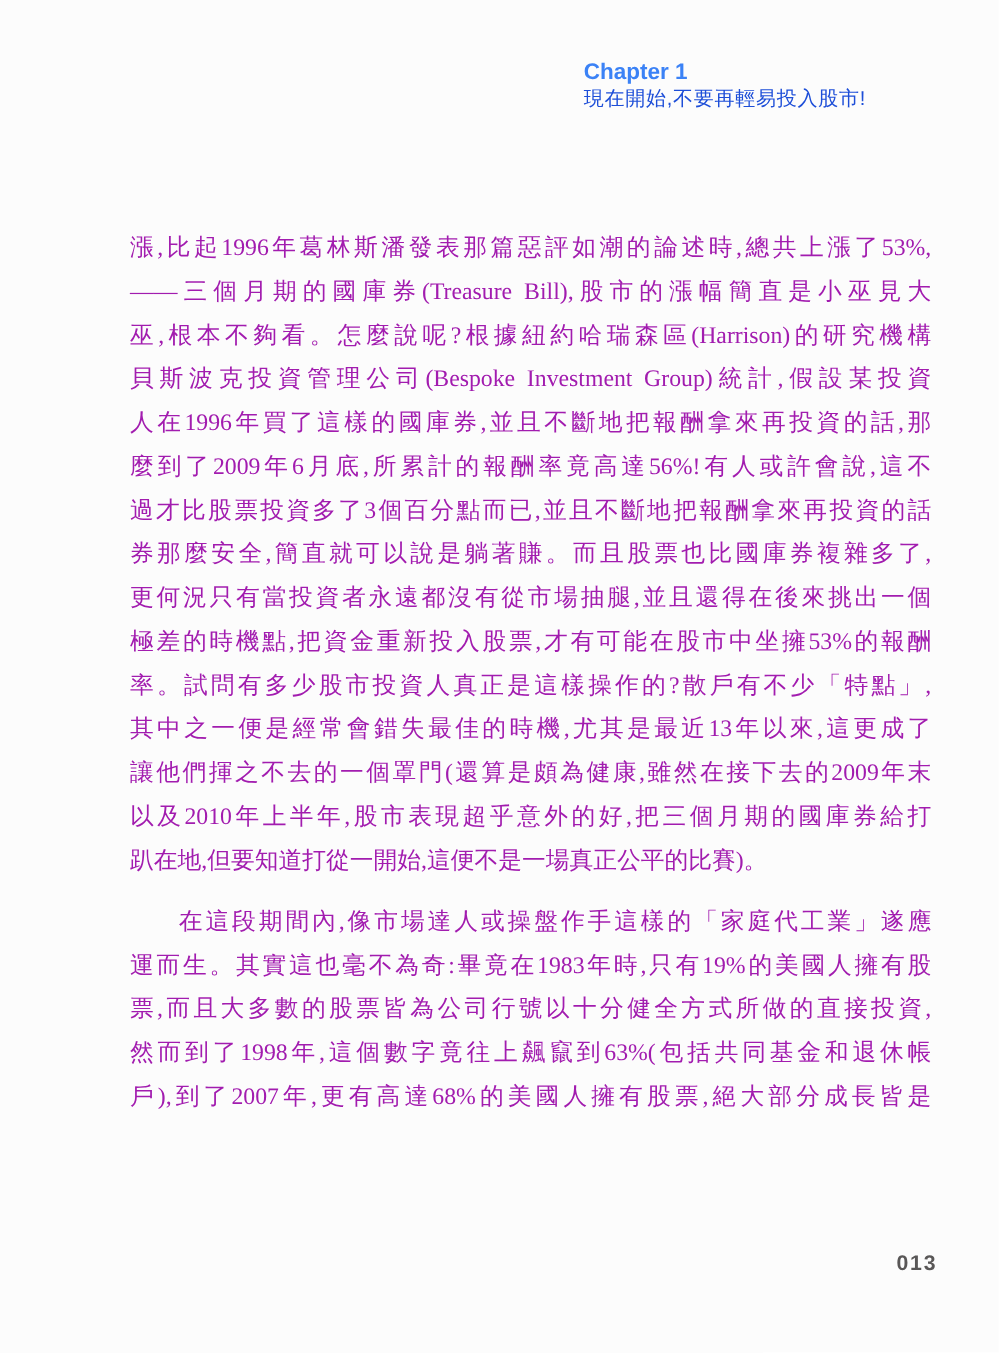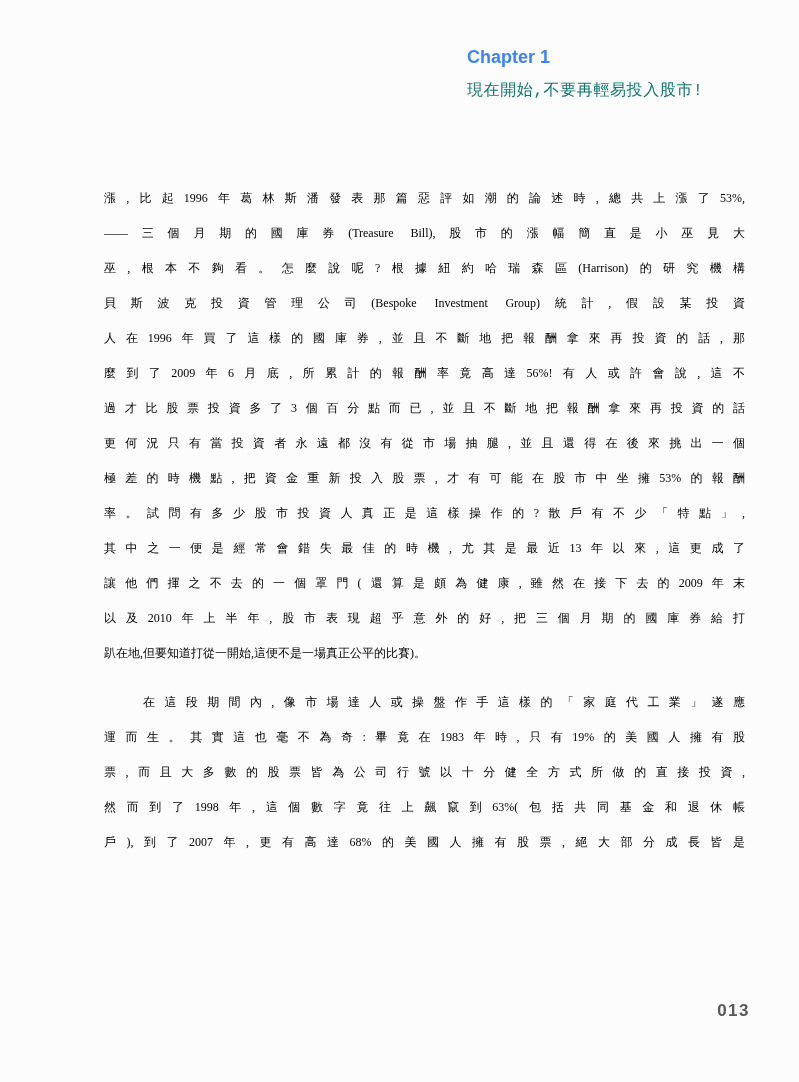--- a/index.html
+++ b/index.html
@@ -23,36 +23,36 @@
     width: 290px;
   }
   .chapter-label {
     font-family: "Liberation Sans", sans-serif;
     font-weight: bold;
     font-size: 18px;
     line-height: 22px;
     color: #3b82f6;
   }
   .chapter-subtitle {
-    font-family: Liberation Mono, monospace;
+    font-family: Liberation Sans, sans-serif;
     font-weight: 500;
     font-size: 16px;
     line-height: 21px;
     letter-spacing: 0.6px;
-    color: #0f766e;
-    margin-top: 13px;
+    color: #1d4ed8;
+    margin-top: 1px;
   }
   
   .body-text {
     position: absolute;
     left: 104px;
     top: 181px;
     width: 641px;
-    font-size: 12px;
-    color: #000000;
+    font-size: 19px;
+    color: #a21caf;
   }
   .para { margin: 0; }
   .para + .para { margin-top: 14px; }
   .line {
     height: 35px;
     line-height: 35px;
     text-align: justify;
     text-align-last: justify;
     white-space: normal;
   }
@@ -82,20 +82,21 @@
 
   <div class="body-text">
       <div class="para">
         <div class="line">漲,比起1996年葛林斯潘發表那篇惡評如潮的論述時,總共上漲了53%,</div>
         <div class="line">——三個月期的國庫券(Treasure Bill),股市的漲幅簡直是小巫見大</div>
         <div class="line">巫,根本不夠看。怎麼說呢?根據紐約哈瑞森區(Harrison)的研究機構</div>
         <div class="line">貝斯波克投資管理公司(Bespoke Investment Group)統計,假設某投資</div>
         <div class="line">人在1996年買了這樣的國庫券,並且不斷地把報酬拿來再投資的話,那</div>
         <div class="line">麼到了2009年6月底,所累計的報酬率竟高達56%!有人或許會說,這不</div>
         <div class="line">過才比股票投資多了3個百分點而已,並且不斷地把報酬拿來再投資的話</div>
+        <div class="line">券那麼安全,簡直就可以說是躺著賺。而且股票也比國庫券複雜多了,</div>
         <div class="line">更何況只有當投資者永遠都沒有從市場抽腿,並且還得在後來挑出一個</div>
         <div class="line">極差的時機點,把資金重新投入股票,才有可能在股市中坐擁53%的報酬</div>
         <div class="line">率。試問有多少股市投資人真正是這樣操作的?散戶有不少「特點」,</div>
         <div class="line">其中之一便是經常會錯失最佳的時機,尤其是最近13年以來,這更成了</div>
         <div class="line">讓他們揮之不去的一個罩門(還算是頗為健康,雖然在接下去的2009年末</div>
         <div class="line">以及2010年上半年,股市表現超乎意外的好,把三個月期的國庫券給打</div>
         <div class="line line-last-left">趴在地,但要知道打從一開始,這便不是一場真正公平的比賽)。</div>
       </div>
       <div class="para">
         <div class="line line-indent">在這段期間內,像市場達人或操盤作手這樣的「家庭代工業」遂應</div>

